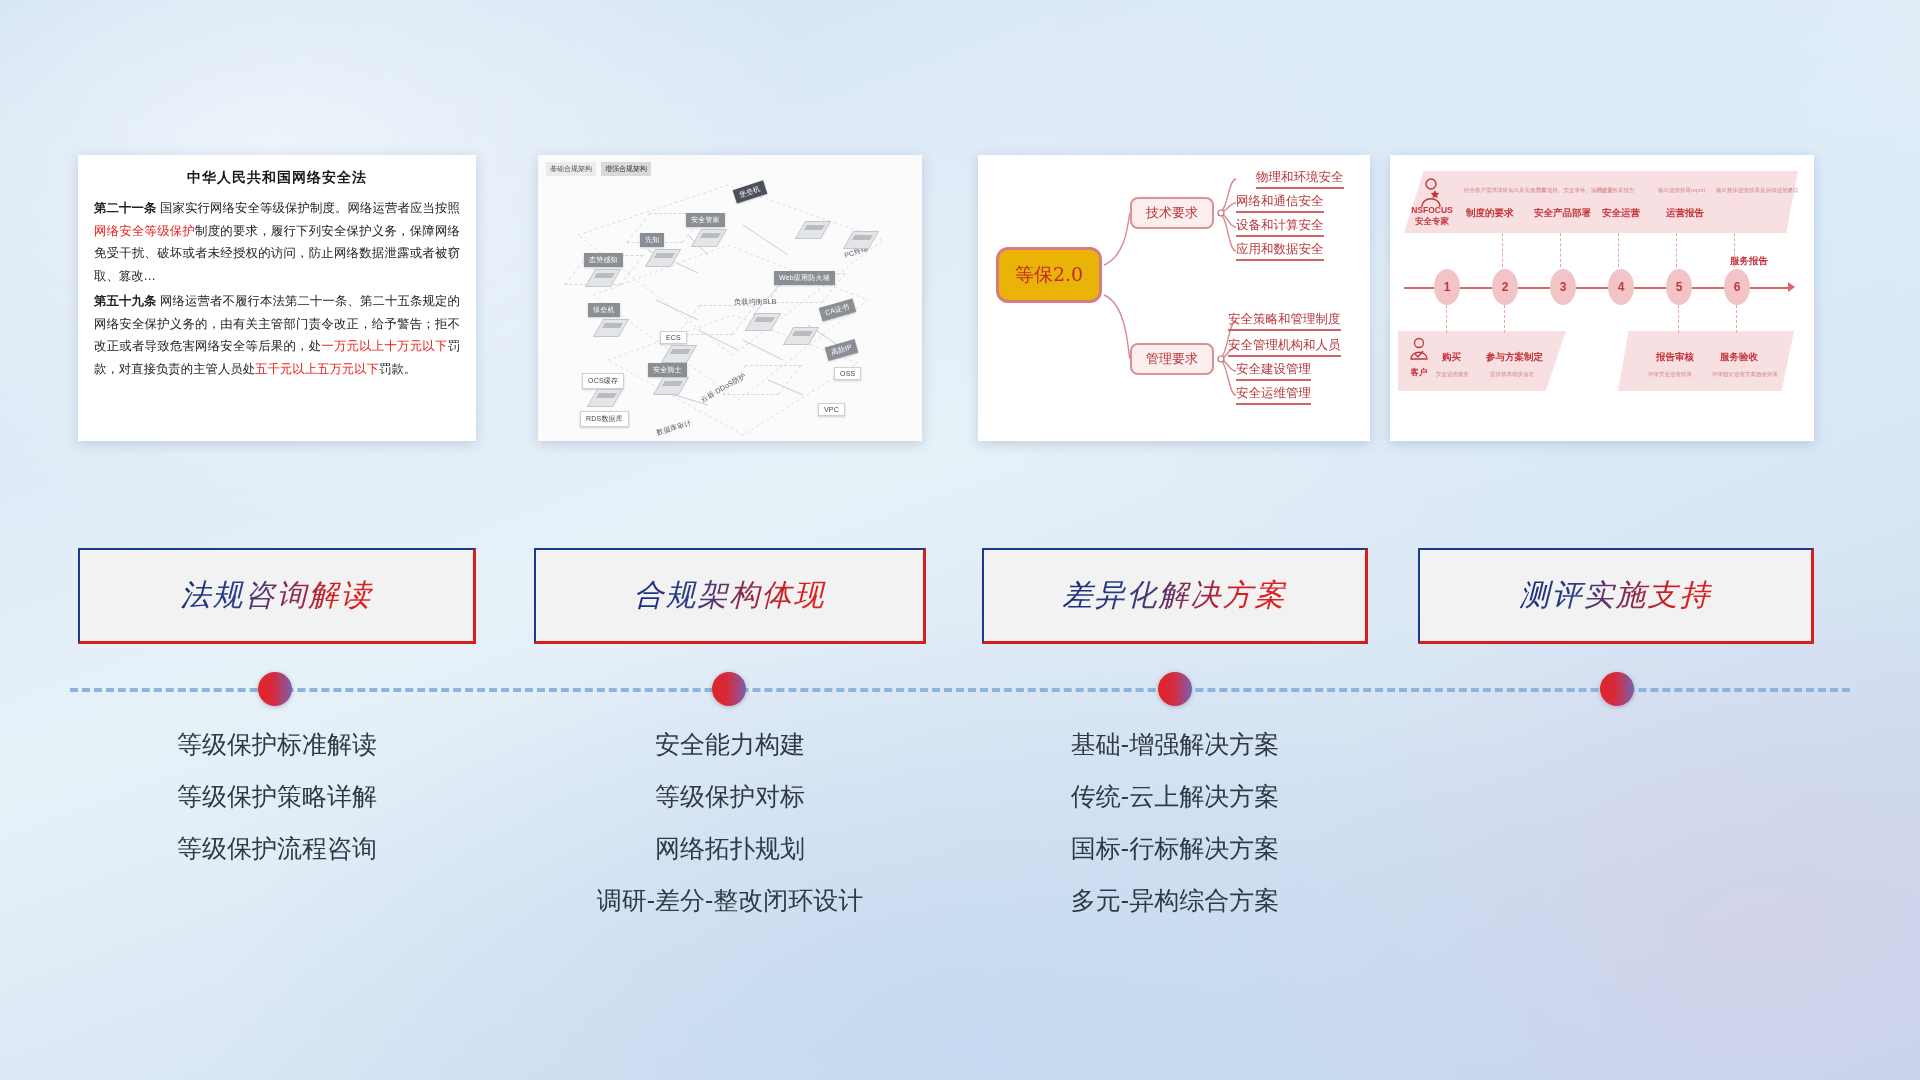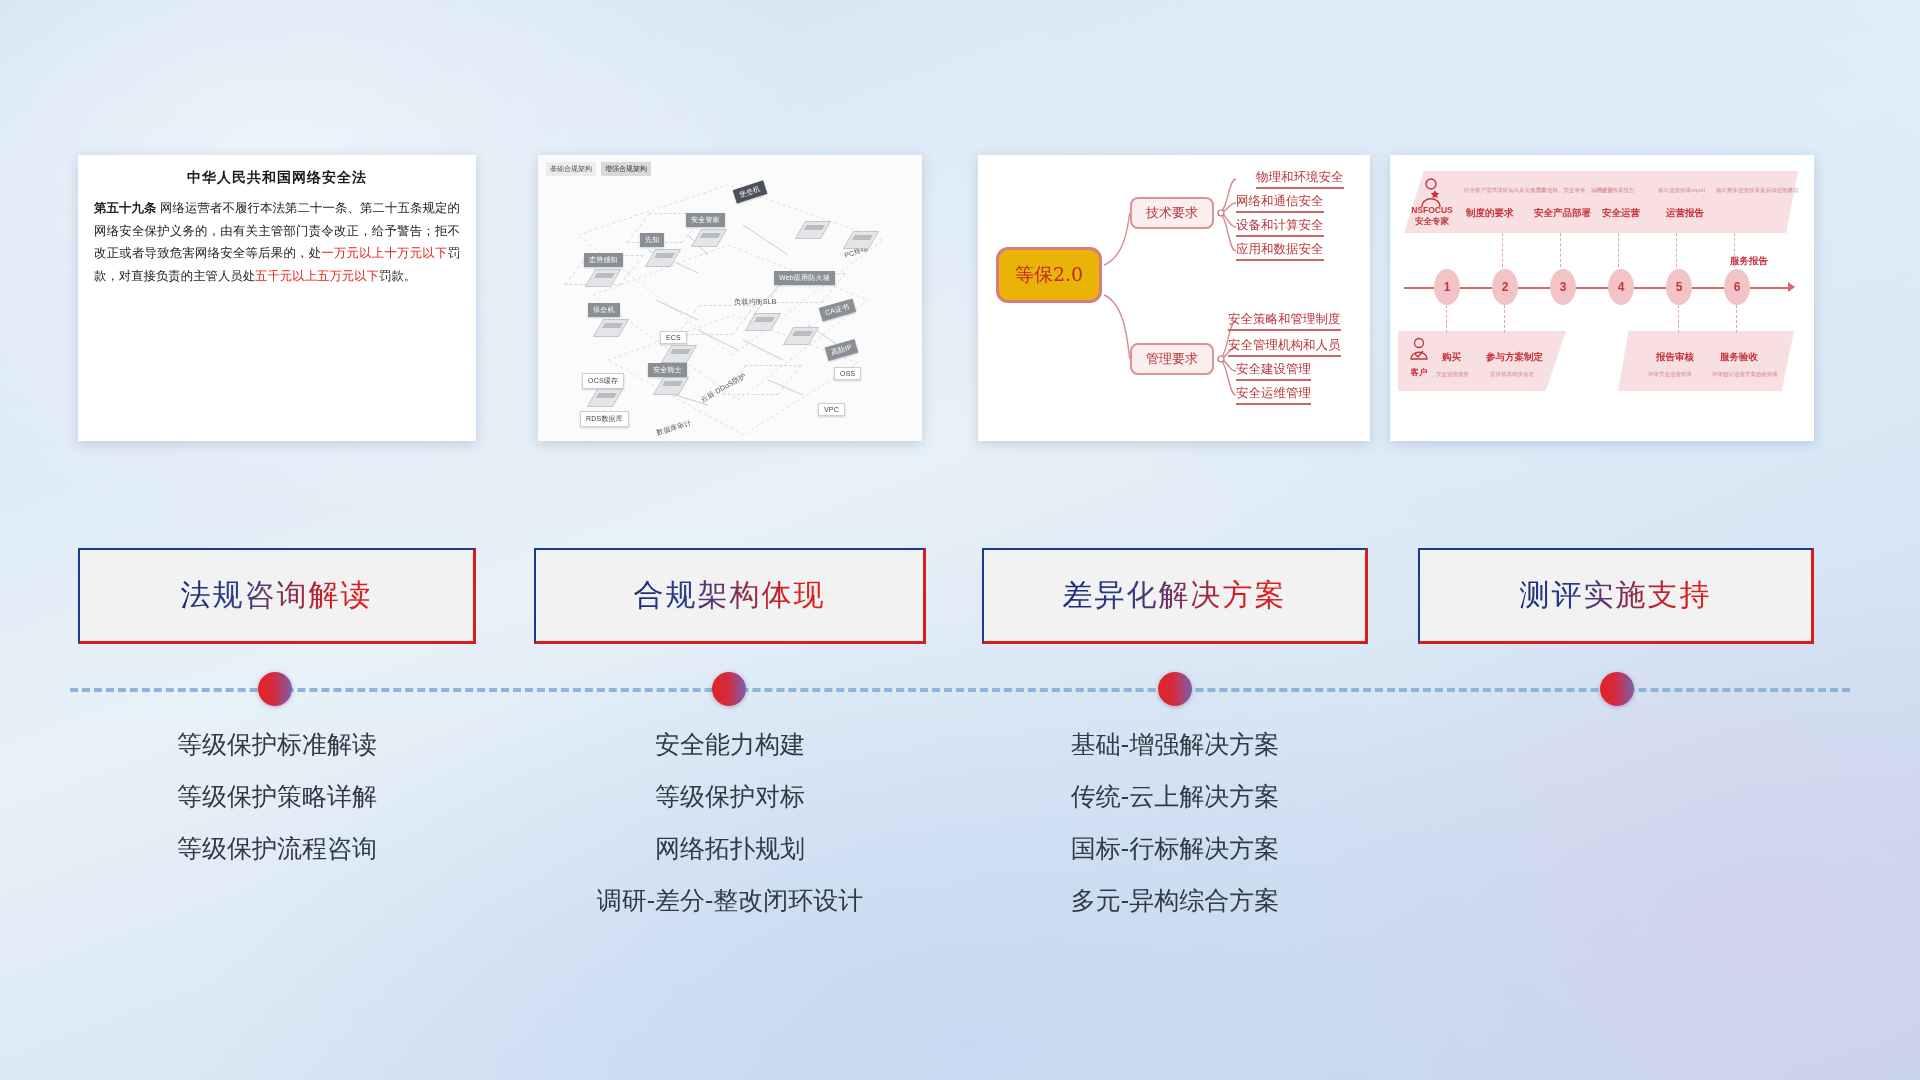--- a/index.html
+++ b/index.html
@@ -108,21 +108,21 @@
     position: absolute; top: 114px; width: 26px; height: 36px; border-radius: 50%;
     background: #f3c4c7; color: #c4353a; font-size: 12px; font-weight: bold;
     display: flex; align-items: center; justify-content: center;
   }
   .nsf-lbl { position: absolute; color: #c4353a; font-weight: bold; font-size: 9.5px; white-space: nowrap; }
   .nsf-sub { position: absolute; color: #d08a8d; font-size: 5.5px; white-space: nowrap; }
   .nsf-brand { position: absolute; color: #c4353a; font-size: 8.5px; font-weight: bold; text-align: center; line-height: 1.25; }
   .nsf-dash { position: absolute; width: 1px; border-left: 1px dashed #e0a6a9; }
 
   
-  .titles { position: absolute; top: 548px; left: 0; width: 1652px; height: 98px; }
+  .titles { position: absolute; top: 548px; left: 0; width: 1652px; height: 98px; font-style: italic; }
   .tbox {
     position: absolute; top: 0; height: 96px; background: #f2f2f2;
     border: 2px solid #1b3a8f; border-bottom: 3px solid #d81d1d; border-right: 3px solid #d81d1d;
     display: flex; align-items: center; justify-content: center;
   }
   .tbox.b1 { left: 78px;  width: 398px; }
   .tbox.b2 { left: 534px; width: 392px; }
   .tbox.b3 { left: 982px; width: 386px; }
   .tbox.b4 { left: 1418px; width: 396px; }
   .tbox span {
@@ -151,20 +151,23 @@
 </head>
 <body>
 
 <div class="stage">
 
   <div class="cards">
 
     <div class="card c1">
       <div class="law">
         <div class="law-title">中华人民共和国网络安全法</div>
+        <div class="law-p">
+          <b>第二十一条</b><span> 国家实行网络安全等级保护制度。网络运营者应当按照</span><span class="rd">网络安全等级保护</span><span>制度的要求，履行下列安全保护义务，保障网络免受干扰、破坏或者未经授权的访问，防止网络数据泄露或者被窃取、篡改…</span>
+        </div>
         <div class="law-p">
           <b>第五十九条</b><span> 网络运营者不履行本法第二十一条、第二十五条规定的网络安全保护义务的，由有关主管部门责令改正，给予警告；拒不改正或者导致危害网络安全等后果的，处</span><span class="rd">一万元以上十万元以下</span><span>罚款，对直接负责的主管人员处</span><span class="rd">五千元以上五万元以下</span><span>罚款。</span>
         </div>
       </div>
     </div>
 
     <div class="card c2">
       <div class="arch">
         <div class="arch-tabs">
           <div class="arch-tab">基础合规架构</div>

